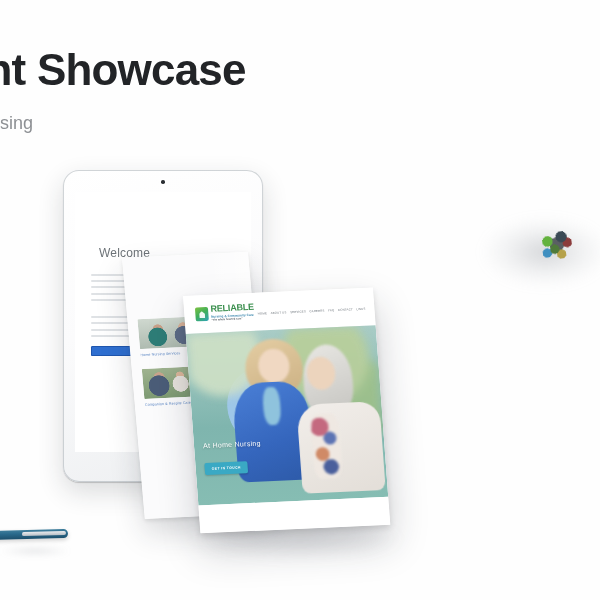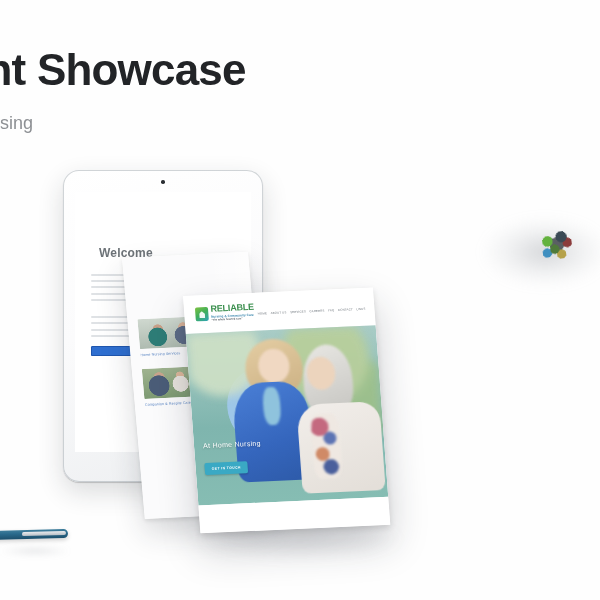--- a/index.html
+++ b/index.html
@@ -35,21 +35,21 @@
     background:#2b2f33;border-radius:50%;
     box-shadow:0 0 0 1px rgba(255,255,255,.8);
   }
   .tablet-screen{
     position:absolute;left:12px;top:22px;right:12px;bottom:30px;
     background:#ffffff;overflow:hidden;
     box-shadow:inset 0 0 0 1px #b9bdc2;
   }
   .tab-page{position:absolute;inset:0;background:#fff;padding:54px 14px 0 14px;box-sizing:border-box;}
   .tab-welcome{
-    font-size:12px;color:#6d7378;font-weight:700;letter-spacing:.2px;
+    font-size:12px;color:#6d7378;font-weight:400;letter-spacing:.2px;
     margin:0 0 14px 10px;
   }
   .tab-lines{margin-left:2px;}
   .tab-lines i{display:block;height:2px;background:#dfe2e5;border-radius:1px;margin-bottom:4.2px;}
   .tab-lines i.s{width:60%;}
   .tab-lines i.m{width:78%;}
   .tab-lines i.l{width:88%;}
   .tab-lines .gap{height:7px;background:transparent;}
   .tab-btn{
     margin-top:9px;margin-left:2px;width:46px;height:10px;

